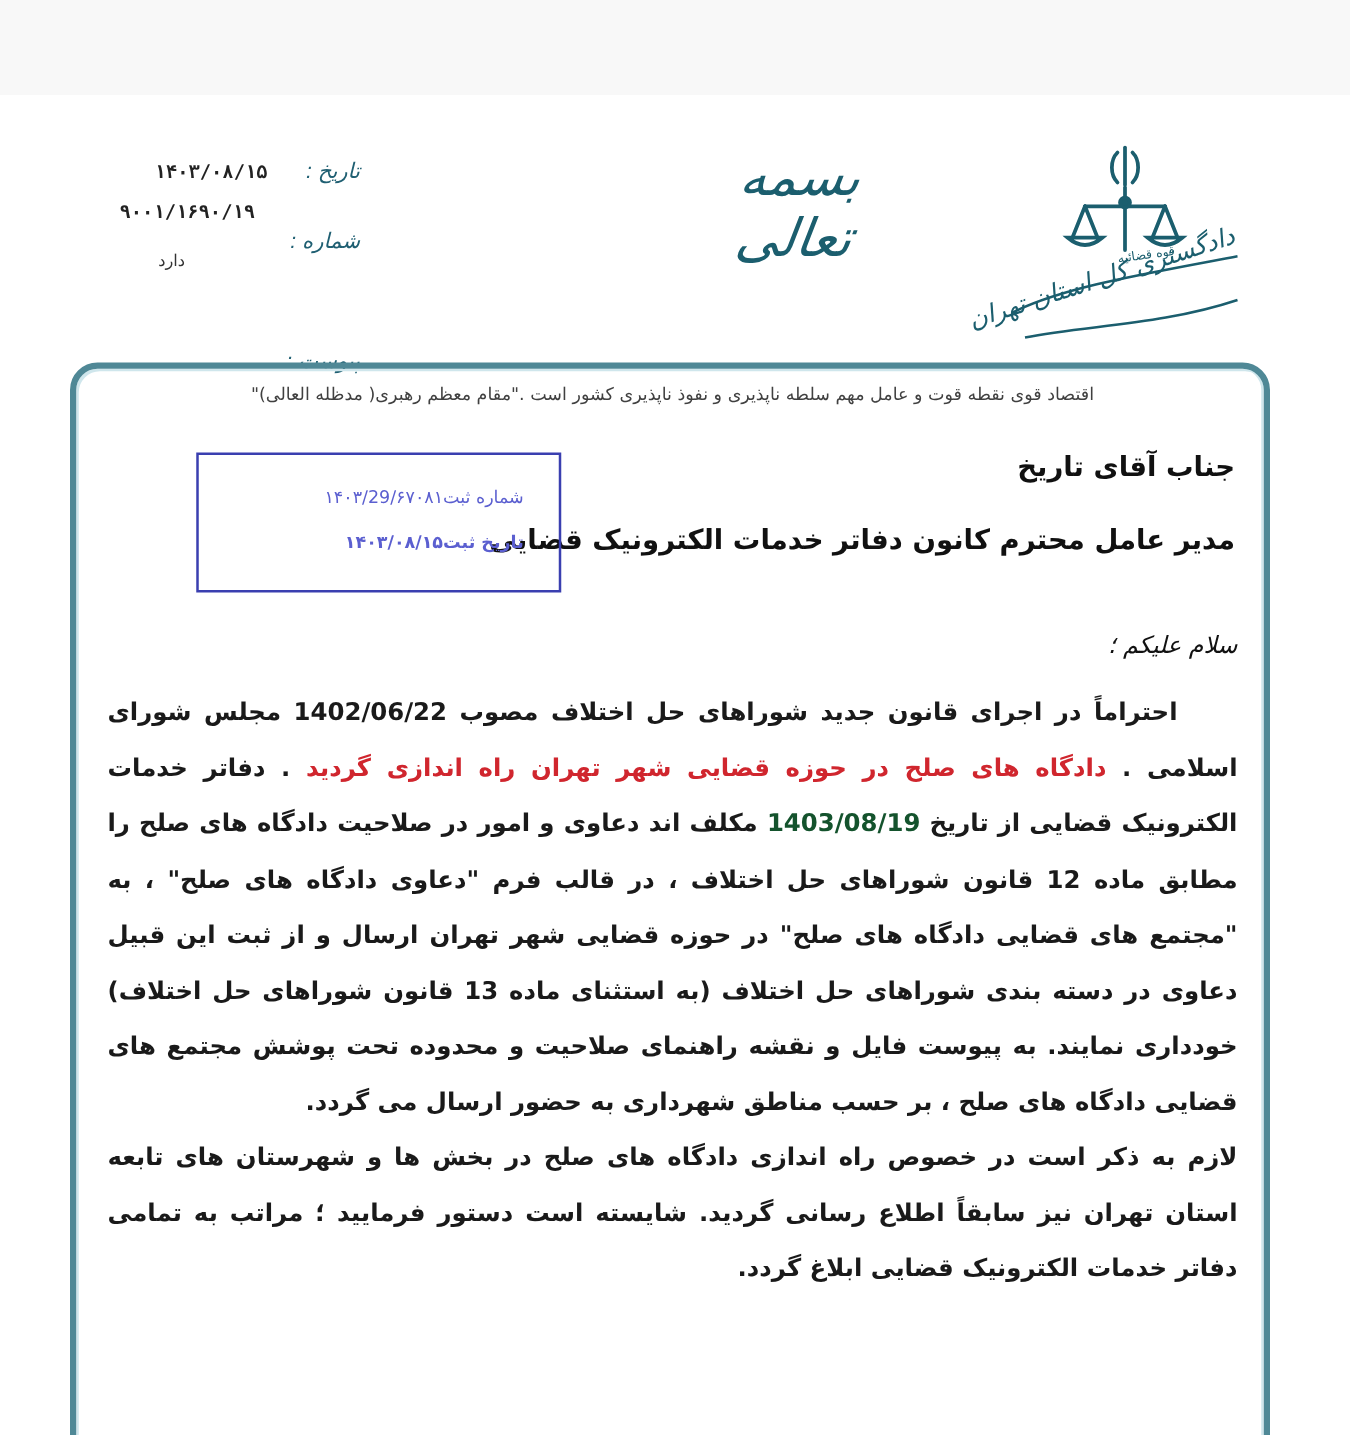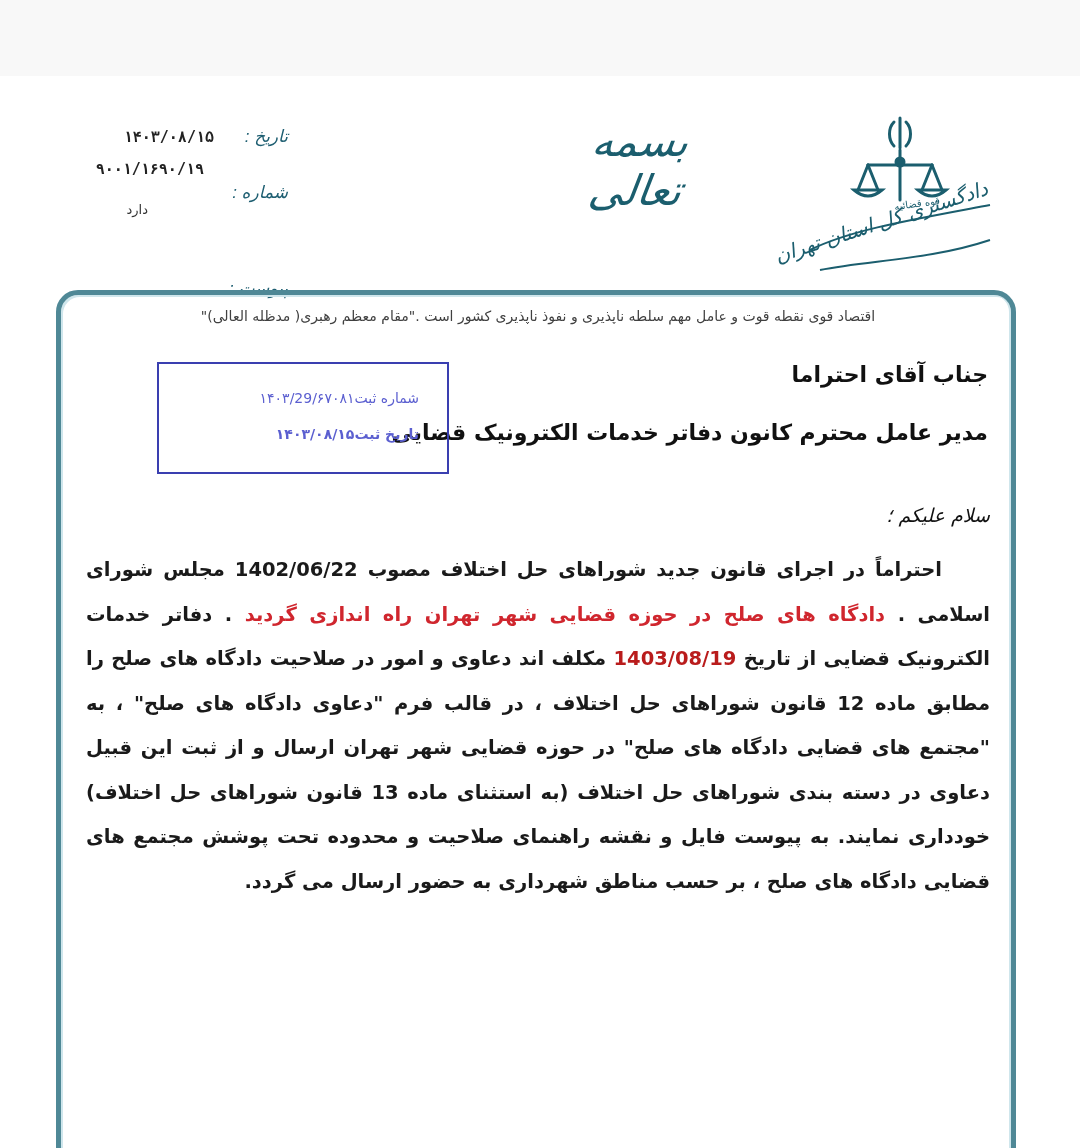--- a/index.html
+++ b/index.html
@@ -93,21 +93,21 @@
 
     .body-text {
       position: absolute; left: 86px; top: 548px; width: 904px;
       direction: rtl; text-align: justify; text-align-last: right;
       font-family: "DejaVu Sans", sans-serif; font-weight: bold; font-size: 19.5px;
       line-height: 44.5px; color: #1a1a1a;
     }
     .body-text p { margin: 0; }
     .body-text .indent { display: inline-block; width: 48px; }
     .hl-red { color: #d0262e; }
-    .hl-blue { color: #b91c1c; }
+    .hl-blue { color: #14532d; }
     .num { unicode-bidi: embed; direction: ltr; }
   </style>
 </head>
 <body>
 
 <div class="topbar"></div>
 
 <div class="meta">
   <div class="meta-row" style="top:8px;">
     <span class="meta-label">تاریخ :</span>
@@ -152,29 +152,30 @@
     <path d="M30 160 C80 150, 140 150, 200 130" fill="none" stroke="#1b5e6e" stroke-width="2"></path>
   </svg>
   <div class="emblem-sub">قوه قضائیه</div>
   <div class="emblem-org">دادگستری کل استان تهران</div>
 </div>
 
 <div class="frame"></div>
 
 <div class="quote">اقتصاد قوی نقطه قوت و عامل مهم سلطه ناپذیری و نفوذ ناپذیری کشور است ."مقام معظم رهبری( مدظله العالی)"</div>
 
-<div class="addressee">جناب آقای احتراما</div>
+<div class="addressee">جناب آقای تاریخ</div>
 <div class="addressee-title">مدیر عامل محترم کانون دفاتر خدمات الکترونیک قضایی</div>
 
 <div class="reg-stamp">
   <div class="reg-line" style="top:26px;">
     <span>شماره ثبت</span><span class="num">۱۴۰۳/29/۶۷۰۸۱</span>
   </div>
   <div class="reg-line" style="top:62px;font-weight:bold;">
     <span>تاریخ ثبت</span><span class="num">۱۴۰۳/۰۸/۱۵</span>
   </div>
 </div>
 
 <div class="greeting">سلام علیکم ؛</div>
 
 <div class="body-text">
   <p><span class="indent"></span><span>احتراماً در اجرای قانون جدید شوراهای حل اختلاف مصوب</span> <span class="num">1402/06/22</span> <span>مجلس شورای اسلامی .</span> <span class="hl-red">دادگاه های صلح در حوزه قضایی شهر تهران راه اندازی گردید</span> <span>. دفاتر خدمات الکترونیک قضایی از تاریخ</span> <span class="num hl-blue">1403/08/19</span> <span>مکلف اند دعاوی و امور در صلاحیت دادگاه های صلح را مطابق ماده</span> <span class="num">12</span> <span>قانون شوراهای حل اختلاف ، در قالب فرم "دعاوی دادگاه های صلح" ، به "مجتمع های قضایی دادگاه های صلح" در حوزه قضایی شهر تهران ارسال و از ثبت این قبیل دعاوی در دسته بندی شوراهای حل اختلاف (به استثنای ماده</span> <span class="num">13</span> <span>قانون شوراهای حل اختلاف) خودداری نمایند. به پیوست  فایل و نقشه راهنمای صلاحیت و محدوده تحت پوشش مجتمع های قضایی دادگاه های صلح ، بر حسب مناطق شهرداری به حضور ارسال می گردد.</span></p>
+  <p>لازم به ذکر است در خصوص راه اندازی دادگاه های صلح در بخش ها و شهرستان های تابعه استان تهران نیز سابقاً اطلاع رسانی گردید. شایسته است دستور فرمایید ؛ مراتب به تمامی دفاتر خدمات الکترونیک قضایی ابلاغ گردد.</p>
 </div>
 
 </body></html>

